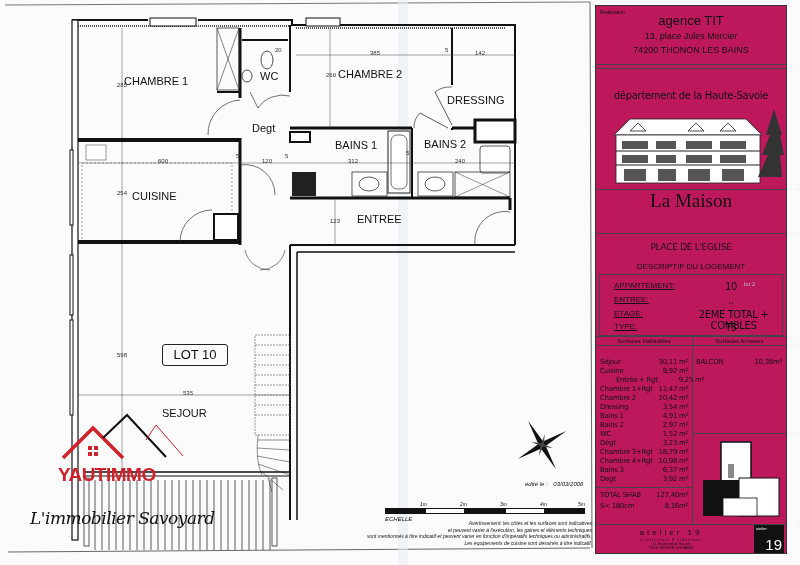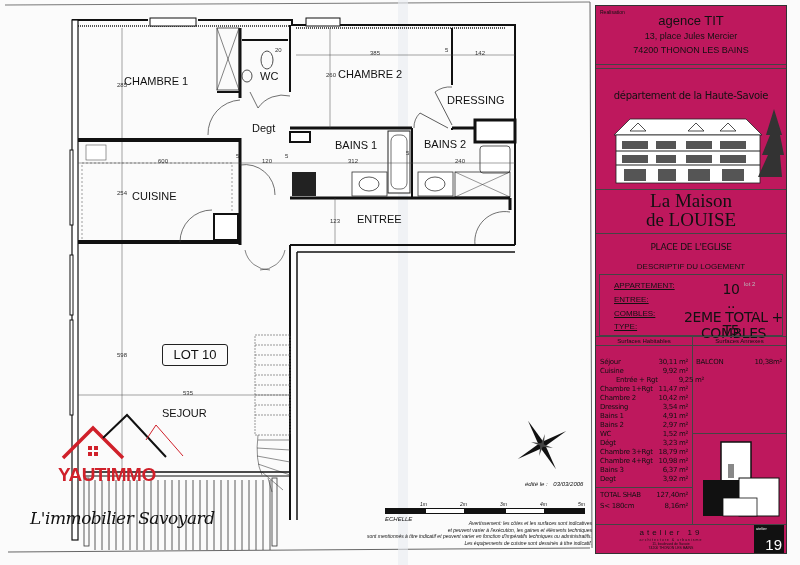--- a/index.html
+++ b/index.html
@@ -13,21 +13,21 @@
   .box { position:absolute; left:0; width:190px; border-bottom:1px solid #444; }
   .agency-small { position:absolute; left:4px; top:3px; font-size:5px; }
   .agency-name { position:absolute; top:7px; width:190px; text-align:center; font-size:13px; }
   .agency-line { position:absolute; width:190px; text-align:center; font-size:9px; }
   .commune { position:absolute; width:190px; text-align:center; font-size:10px; font-family:"DejaVu Sans", sans-serif; letter-spacing:-0.3px; }
   .title-serif { position:absolute; width:190px; text-align:center; font-family:"Liberation Serif", serif; font-size:19px; line-height:20px; }
   .place { position:absolute; width:190px; text-align:center; font-size:9px; font-family:"DejaVu Sans", sans-serif; letter-spacing:-0.3px; }
   .desc { position:absolute; width:190px; text-align:center; font-size:8px; }
   .info-row { position:absolute; left:20px; font-size:8px; }
   .info-key { text-decoration:underline; position:absolute; left:0; width:60px; }
-  .info-val { position:absolute; left:62px; width:110px; text-align:center; font-family:"DejaVu Sans", sans-serif; font-size:14px; letter-spacing:-0.4px; }
+  .info-val { position:absolute; left:62px; width:110px; text-align:center; font-family:"DejaVu Sans", sans-serif; font-size:10px; letter-spacing:-0.4px; }
   .surf-head { position:absolute; font-size:6px; text-align:center; }
   .surf-row { position:absolute; left:4px; width:88px; font-size:7px; font-family:"DejaVu Sans", sans-serif; letter-spacing:-0.3px; height:9px; line-height:9px; }
   .surf-row .n { position:absolute; left:0; }
   .surf-row .v { position:absolute; right:0; }
   .scale-seg { position:absolute; height:6px; top:0; border:1px solid #111; box-sizing:border-box; }
 </style>
 </head>
 <body>
 
 <div class="plan">
@@ -290,38 +290,37 @@
           <rect x="126" y="64" width="22" height="12"></rect>
       </g>
       <line x1="20" y1="46" x2="164" y2="46" stroke="#222" stroke-width="1"></line>
       <line x1="20" y1="60" x2="164" y2="60" stroke="#222" stroke-width="1"></line>
       <polygon points="178,4 170,30 174,30 166,50 172,50 162,72 186,72 184,50 188,50 184,30 186,30" fill="#333"></polygon>
     </svg>
   </div>
 
   <div class="box" style="top:182px;height:45px;">
     <div class="title-serif" style="top:3px;">La Maison</div>
-    <div class="title-serif" style="top:22px;">de LOUISE</div>
   </div>
 
   <div class="place" style="top:236px;">PLACE DE L'EGLISE</div>
   <div class="desc" style="top:256px;">DESCRIPTIF DU LOGEMENT</div>
 
   <div class="abs" style="left:3px;top:268px;width:182px;height:60px;border:1px solid #444;">
     <div class="info-row" style="top:6px;left:14px;">
       <span class="info-key">APPARTEMENT:</span>
       <span class="info-val">10</span>
       <span style="position:absolute;left:130px;color:#bbb;font-size:6px;width:30px;">lot 2</span>
     </div>
     <div class="info-row" style="top:20px;left:14px;">
       <span class="info-key">ENTREE:</span>
       <span class="info-val">..</span>
     </div>
     <div class="info-row" style="top:34px;left:14px;">
-      <span class="info-key">COMBLES:</span>
+      <span class="info-key">ETAGE:</span>
       <span class="info-val" style="width:115px;">2EME TOTAL + COMBLES</span>
     </div>
     <div class="info-row" style="top:47px;left:14px;">
       <span class="info-key">TYPE:</span>
       <span class="info-val">T5</span>
     </div>
   </div>
 
   <div class="abs" style="left:0;top:330px;width:190px;height:188px;border-top:1px solid #444;">
     <div class="abs" style="left:96px;top:0;width:1px;height:188px;background:#444;"></div>

